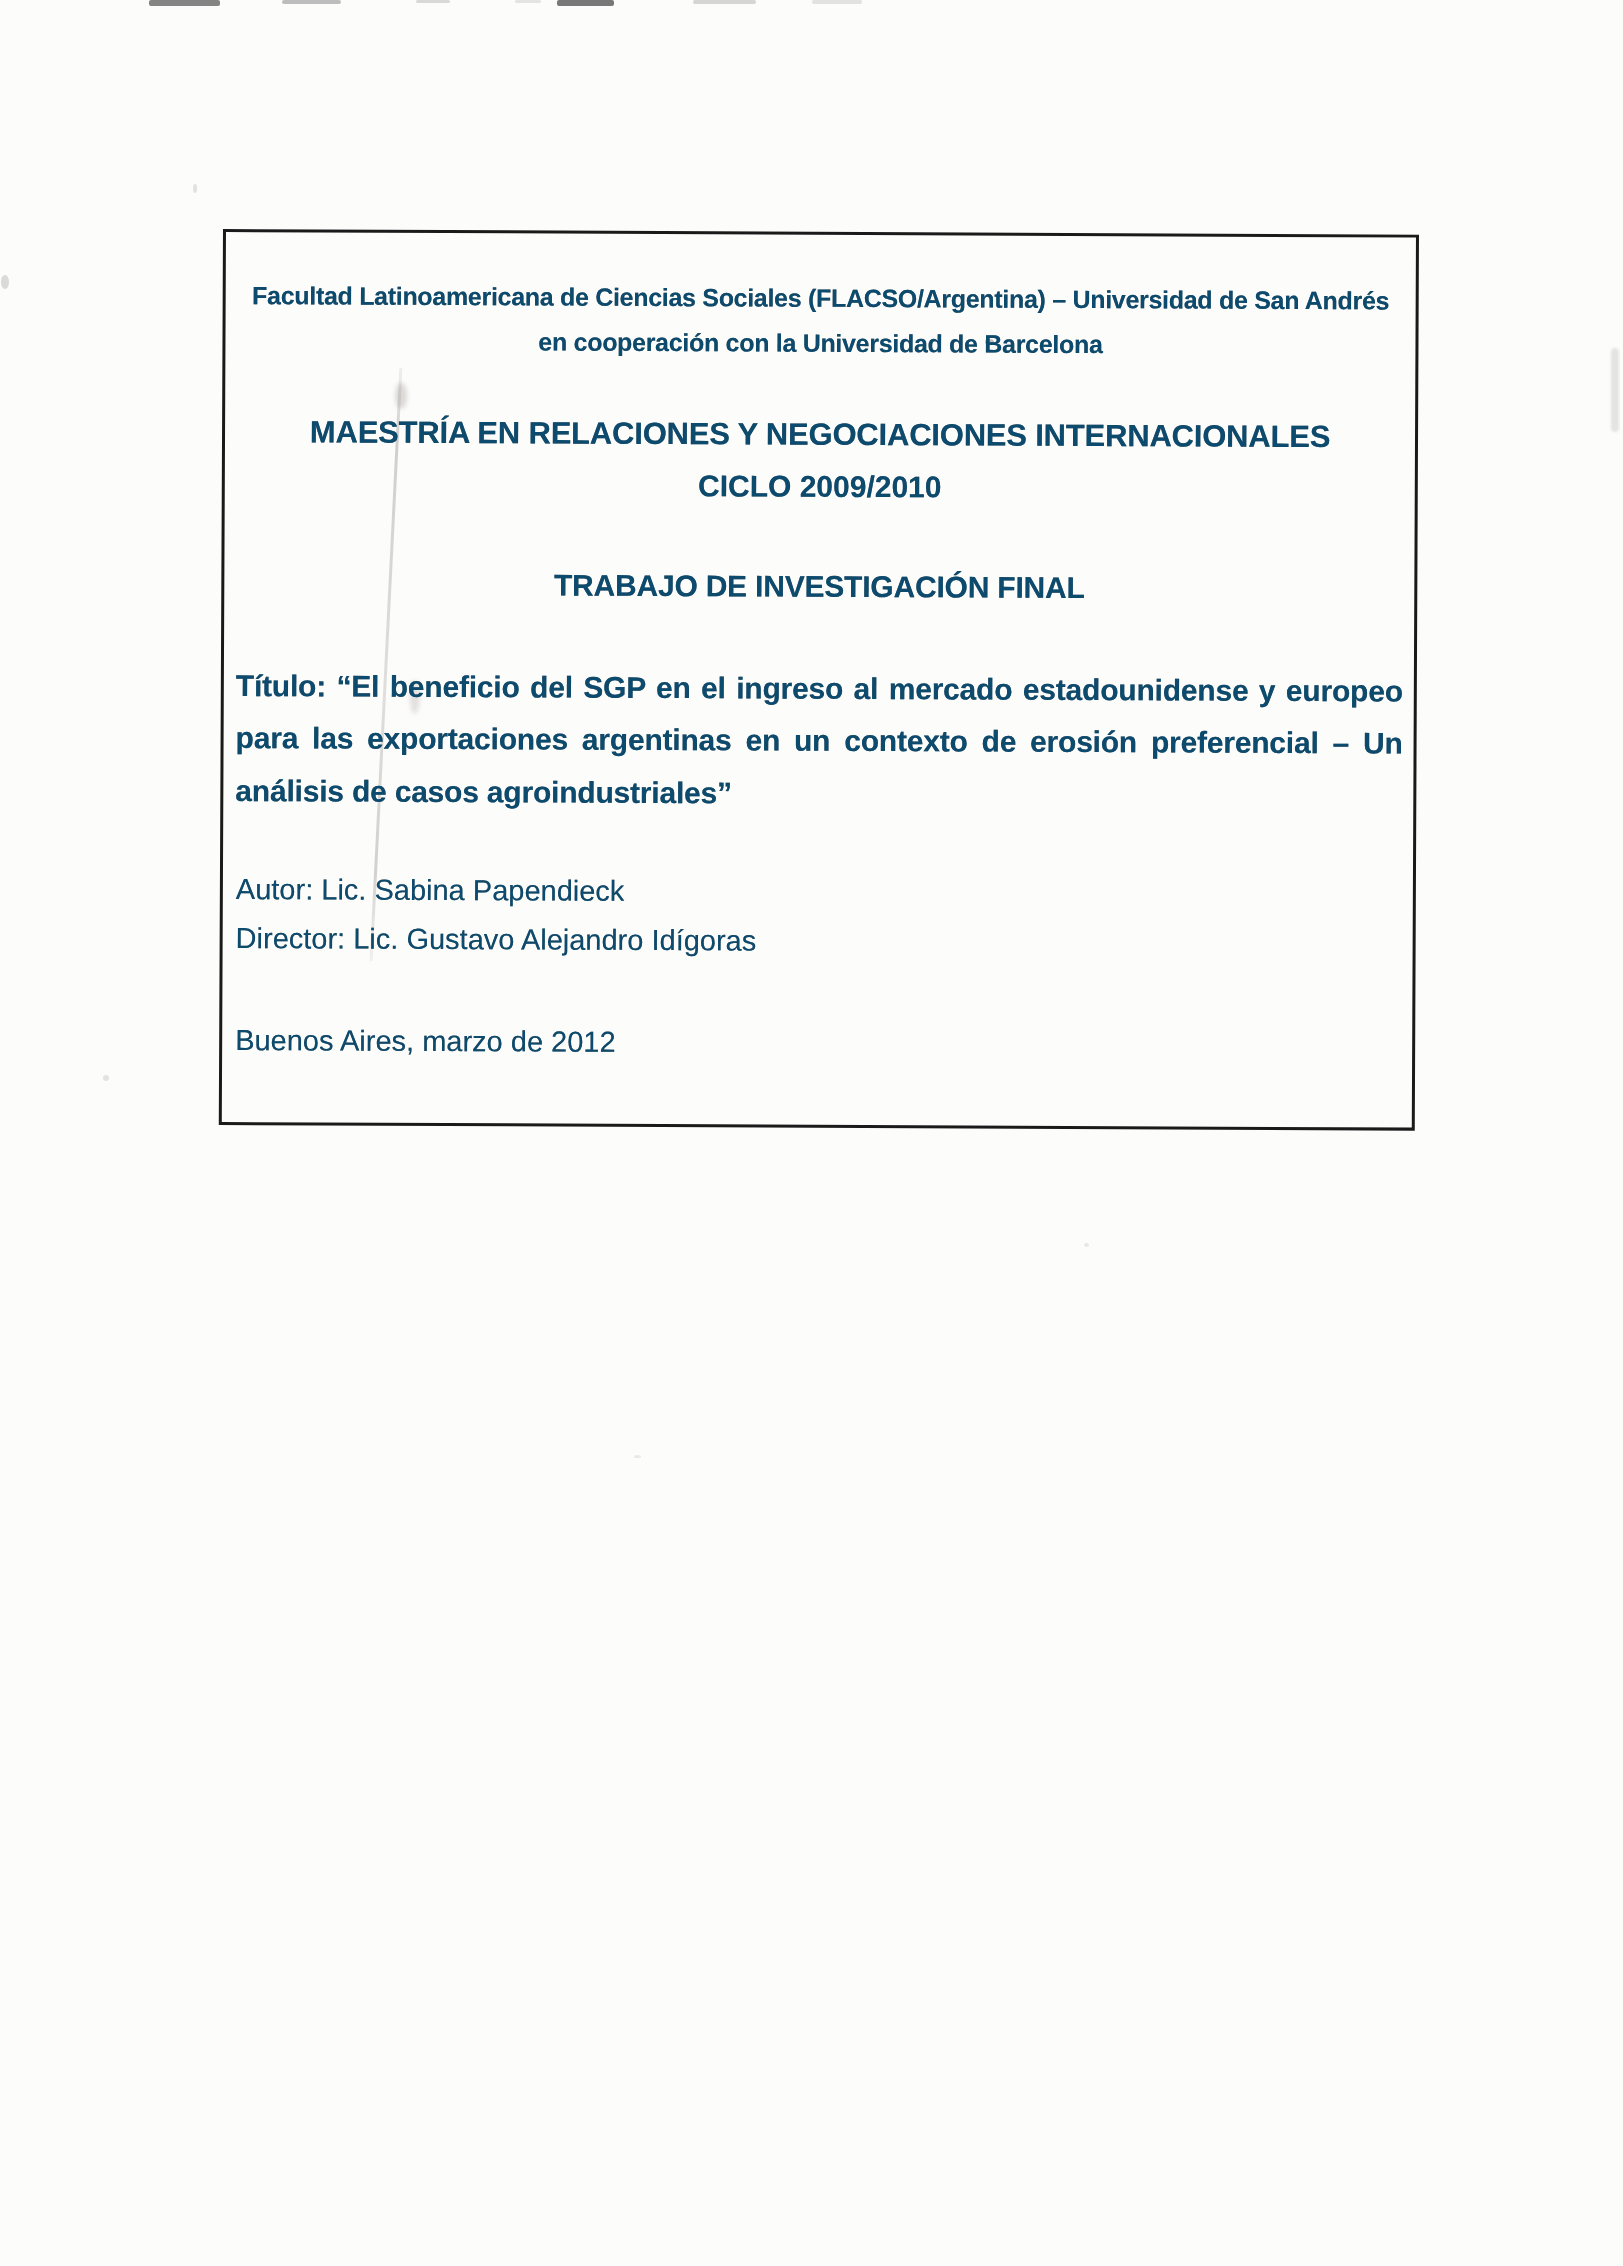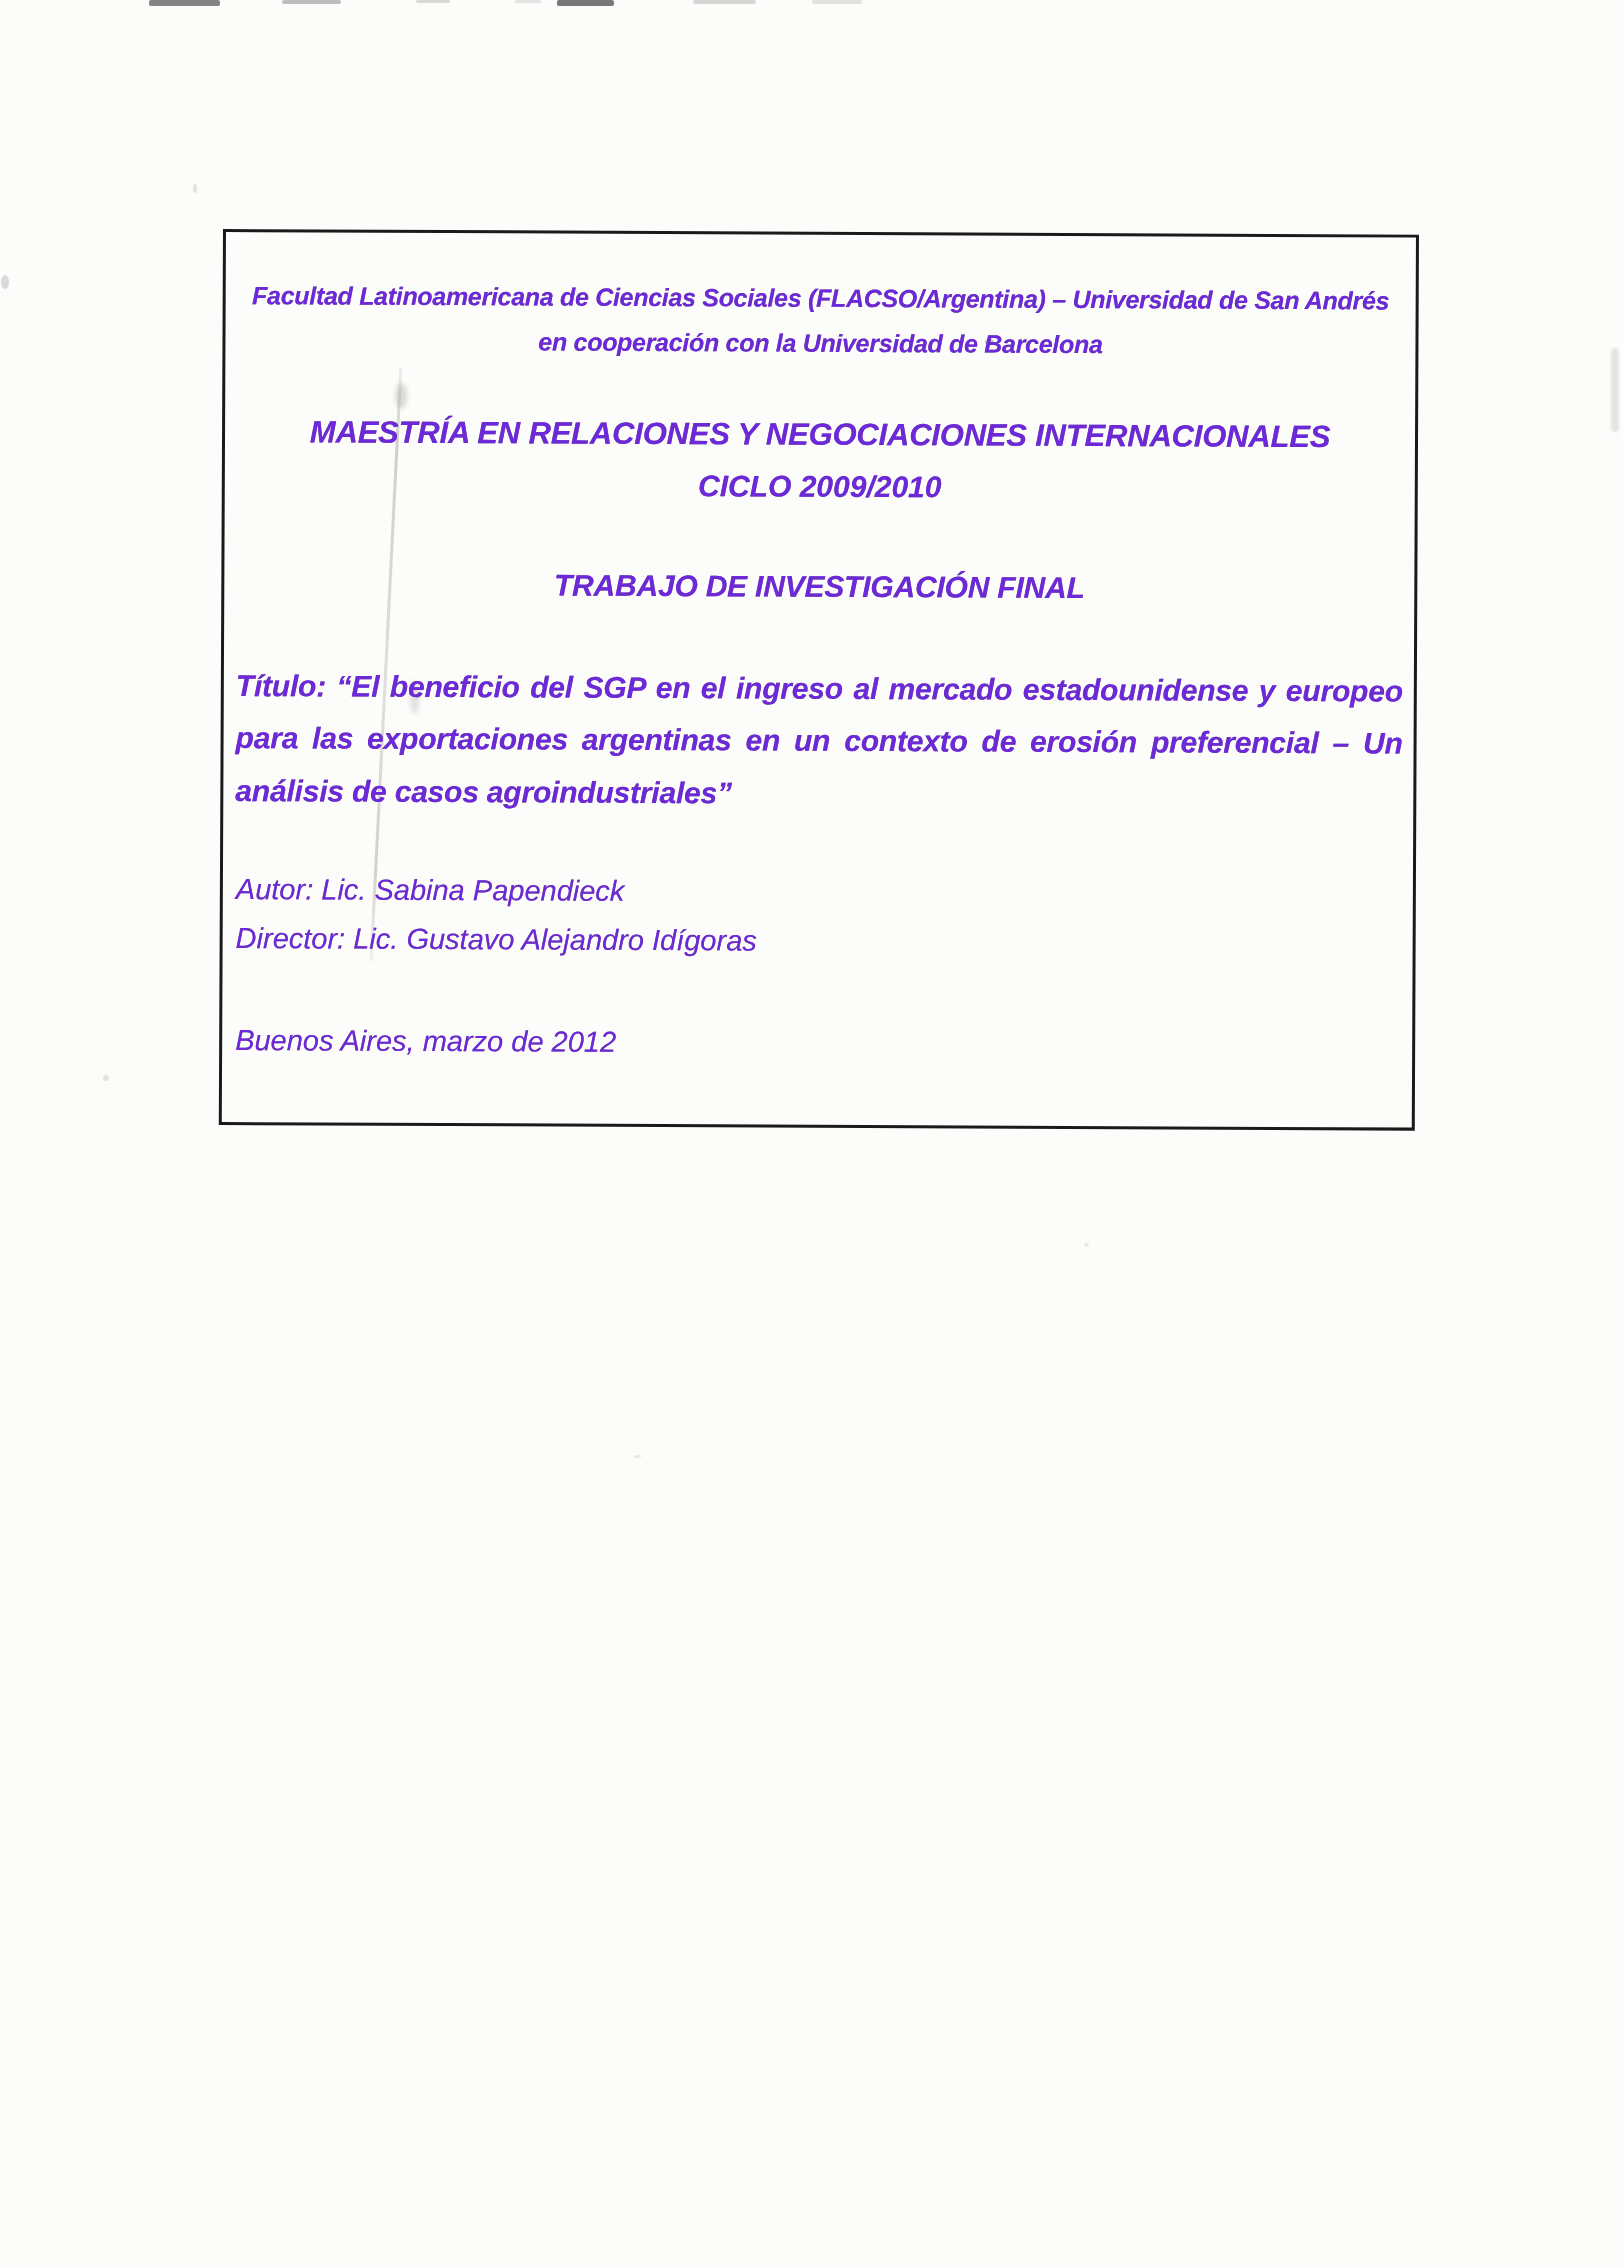--- a/index.html
+++ b/index.html
@@ -7,22 +7,21 @@
     padding: 0;
     background: #fcfcfb;
   }
   .page {
     position: relative;
     width: 1624px;
     height: 1624px;
     background: #fcfcfb;
     overflow: hidden;
     font-family: "Liberation Sans", "DejaVu Sans", sans-serif;
-    color: #6d28d9;
-    font-style: italic;
+    color: #0c4a6e;
   }
   
   .scan-dash { position: absolute; top: 0; border-radius: 2px; }
   .d1 { left: 149px;  width: 71px; height: 6px; background: #6e6e6e; opacity: .85; }
   .d2 { left: 282px;  width: 59px; height: 4px; background: #9b9b9b; opacity: .65; }
   .d3 { left: 416px;  width: 34px; height: 3px; background: #c2c2c0; opacity: .6; }
   .d4 { left: 515px;  width: 26px; height: 3px; background: #cfcfcd; opacity: .55; }
   .d5 { left: 557px;  width: 57px; height: 6px; background: #606060; opacity: .85; }
   .d6 { left: 693px;  width: 63px; height: 4px; background: #b5b5b3; opacity: .55; }
   .d7 { left: 812px;  width: 50px; height: 4px; background: #c8c8c6; opacity: .5; }

